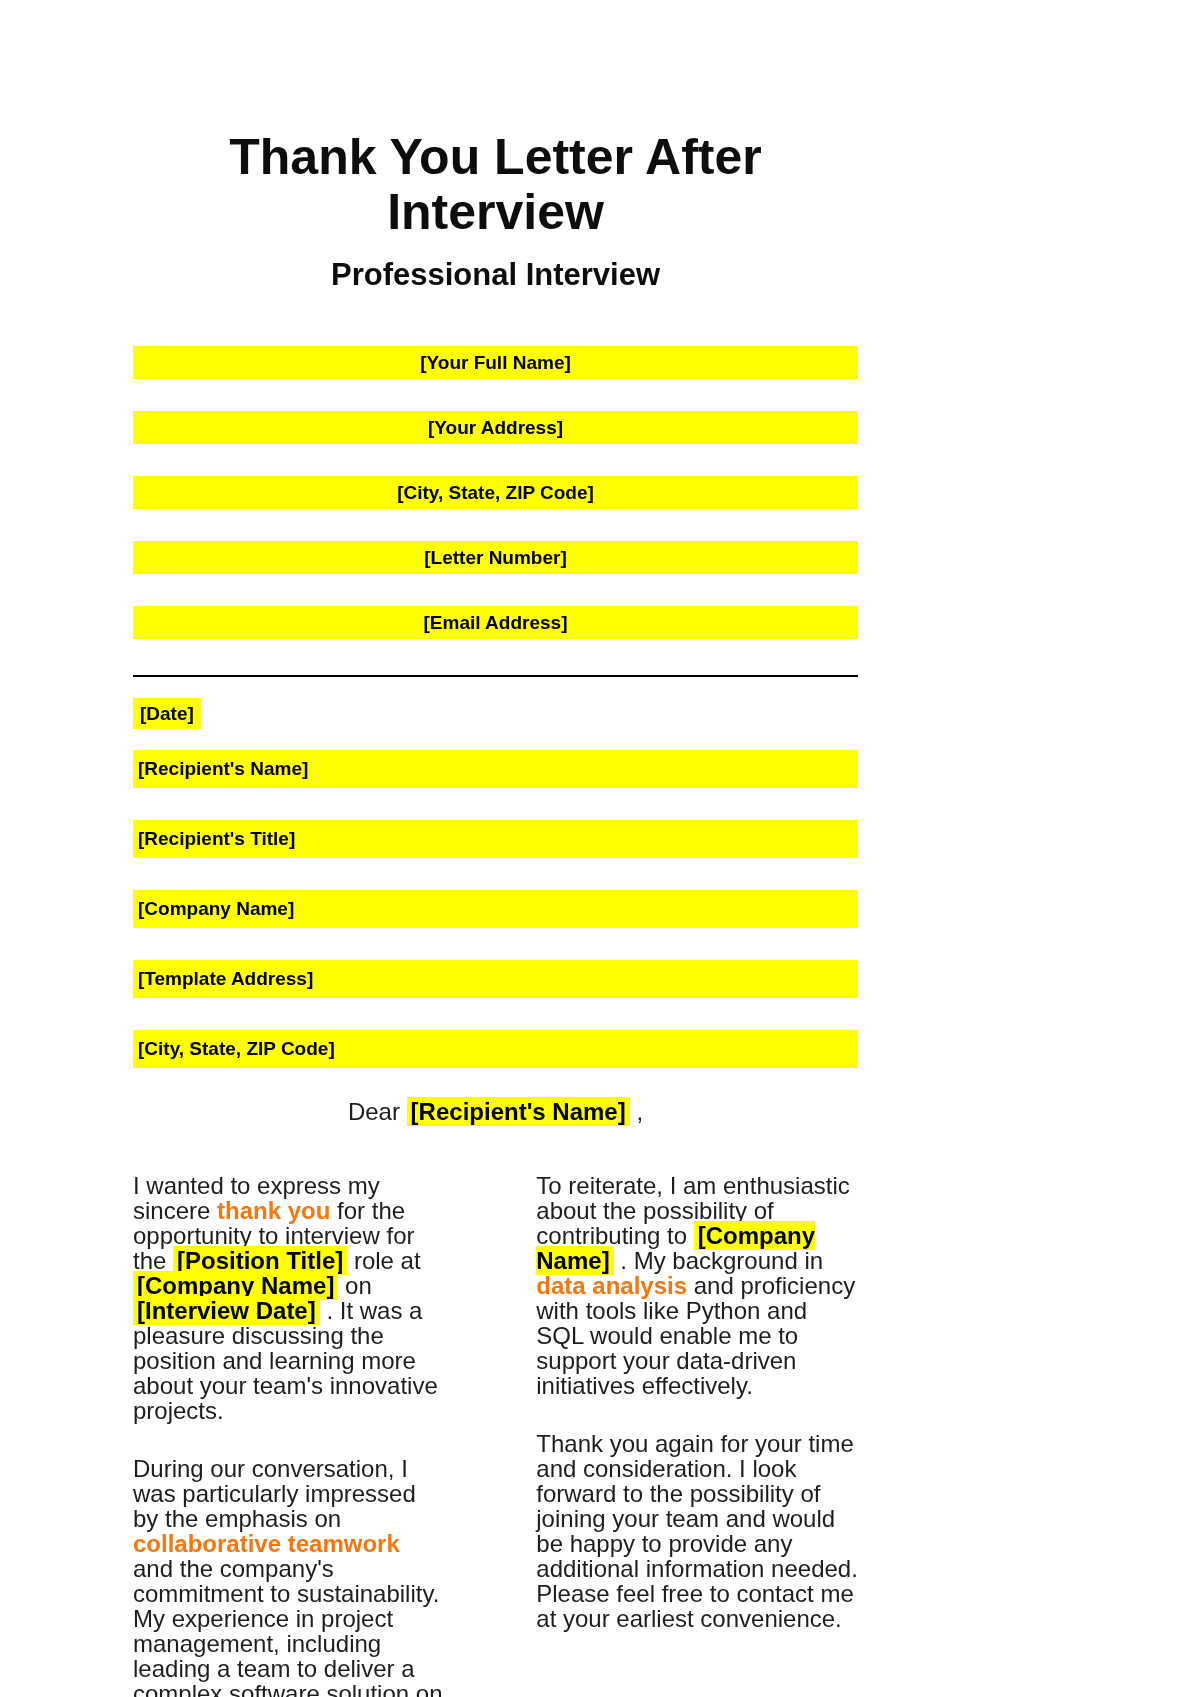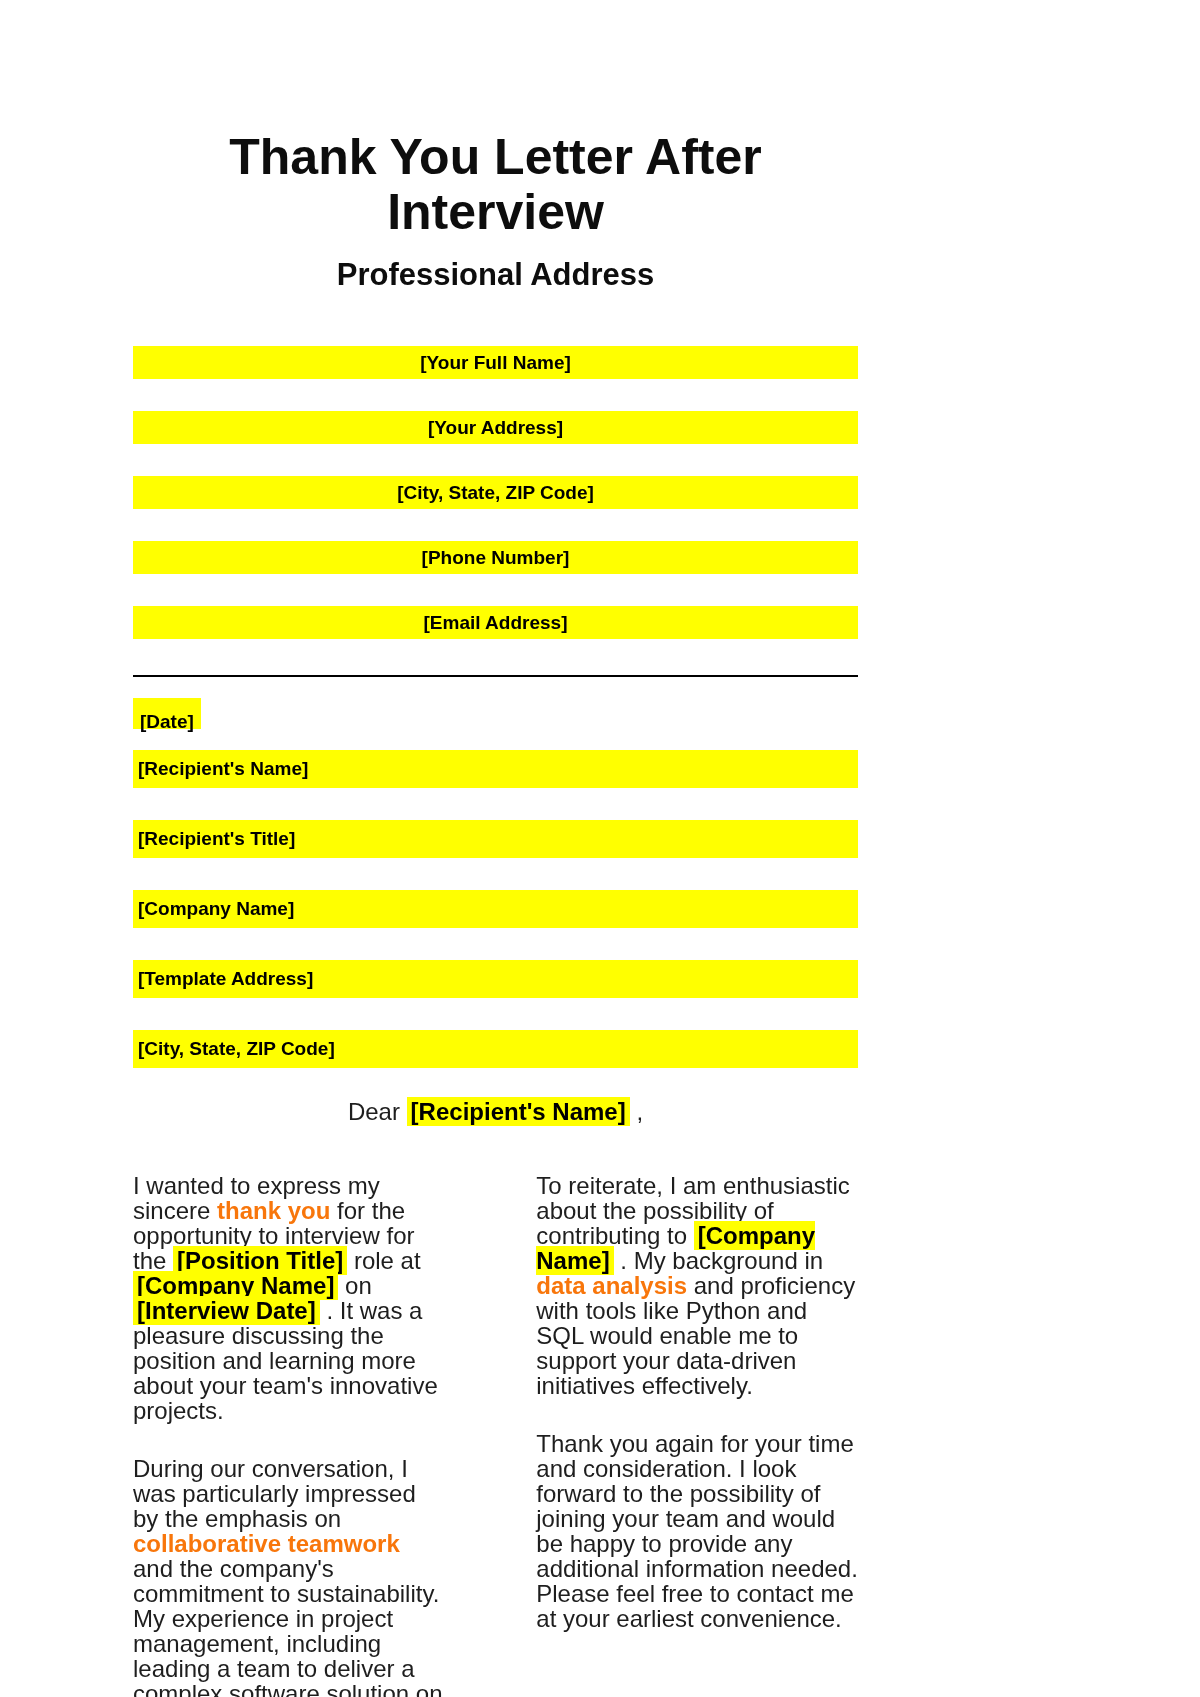--- a/index.html
+++ b/index.html
@@ -57,21 +57,21 @@
   }
   .date-row { margin-top: 21px; height: 31px; }
   .bar-inline {
     display: inline-block;
     background: var(--hl);
     color: #000;
     font-weight: 700;
     font-size: 19px;
     height: 31px;
     line-height: 31px;
-    padding: 8px 7px;
+    padding: 0 7px;
   }
   .recipient-block { margin-top: 21px; }
   .recipient-block .bar {
     height: 38px;
     line-height: 38px;
     text-align: left;
     padding-left: 5px;
     margin-bottom: 32px;
   }
   .recipient-block .bar:last-child { margin-bottom: 0; }
@@ -104,27 +104,27 @@
     font-weight: 700;
     padding: 1px 4px;
   }
 </style>
 </head>
 <body>
 
 <div class="page">
 
   <h1 class="title">Thank You Letter After Interview</h1>
-  <h2 class="subtitle">Professional Address</h2>
+  <h2 class="subtitle">Professional Interview</h2>
 
   <div class="sender-block">
     <div class="bar">[Your Full Name]</div>
     <div class="bar">[Your Address]</div>
     <div class="bar">[City, State, ZIP Code]</div>
-    <div class="bar">[Phone Number]</div>
+    <div class="bar">[Letter Number]</div>
     <div class="bar">[Email Address]</div>
   </div>
 
   <hr class="rule">
 
   <div class="date-row">
     <span class="bar-inline">[Date]</span>
   </div>
 
   <div class="recipient-block">

